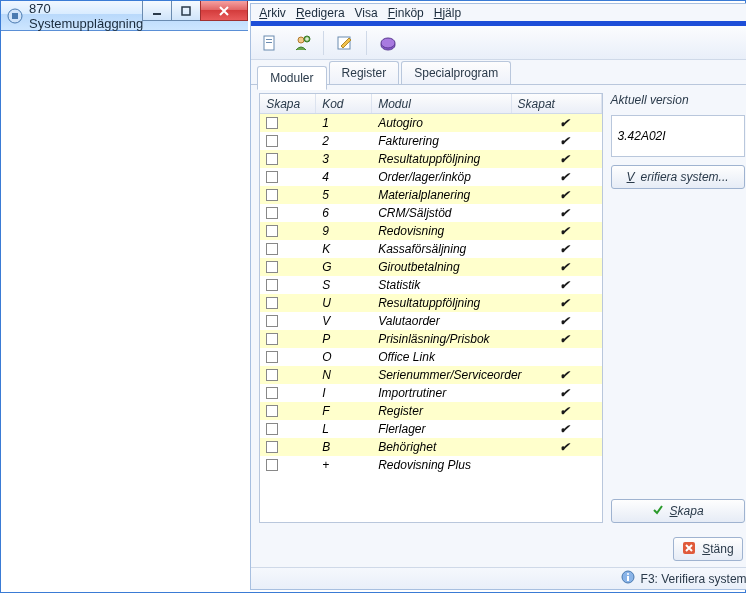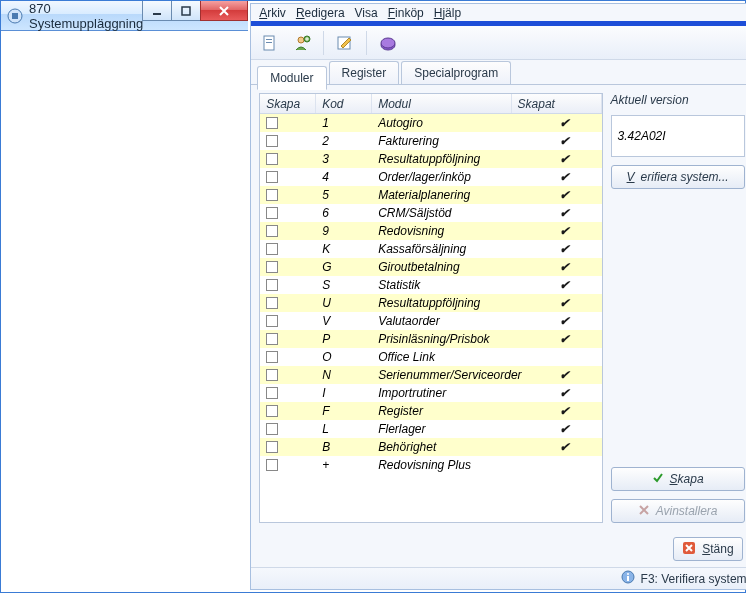--- a/index.html
+++ b/index.html
@@ -357,26 +357,20 @@
             <span class="ul">V</span>
             <span>erifiera system...</span>
           </div>
         <div class="spacer"></div>
         <div class="btn">
           <span><svg width="12" height="12">
                 <path d="M2 6 L5 9 L10 2" stroke="#2a9a2a" stroke-width="2" fill="none"></path>
               </svg></span>
           <span><span class="ul">S</span><span>kapa</span></span>
         </div>
-        <div class="btn disabled">
-          <span><svg width="12" height="12">
-                <path d="M2 2 L10 10 M10 2 L2 10" stroke="#c7a3a3" stroke-width="2"></path>
-              </svg></span>
-          <span>Avinstallera</span>
-        </div>
       </div>
     </div>
 
     <div class="bottombar">
       <div class="btn">
         <span><svg width="14" height="14">
               <rect x="1" y="1" width="12" height="12" rx="2" fill="#e05a3a"></rect>
               <path d="M4 4 L10 10 M10 4 L4 10" stroke="#fff" stroke-width="2"></path>
             </svg></span>
         <span><span class="ul">S</span><span>täng</span></span>

